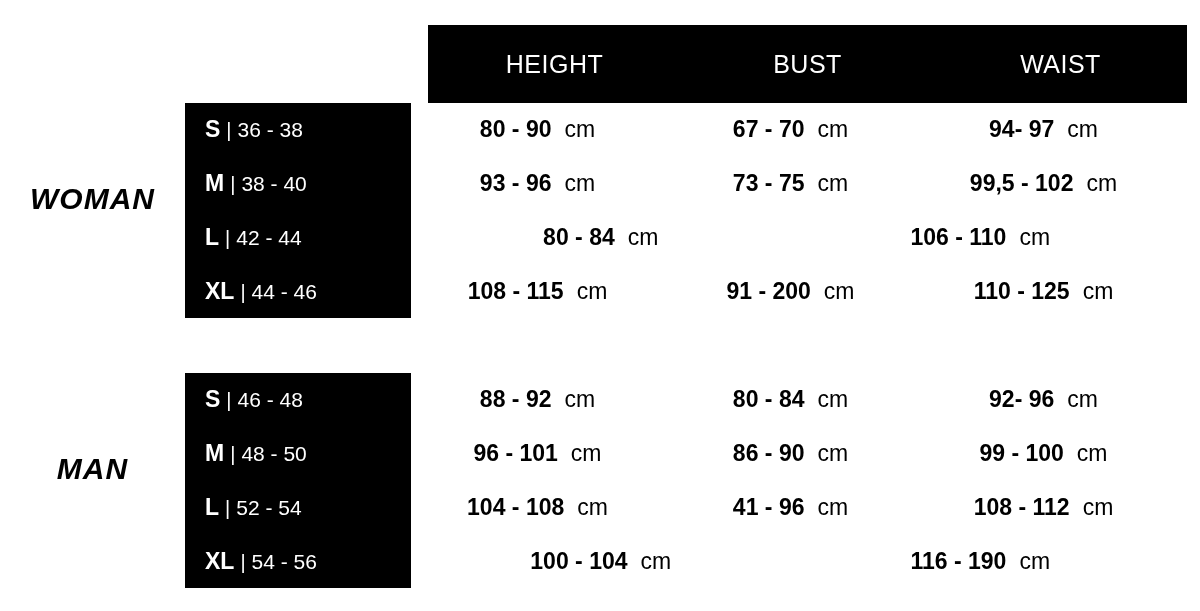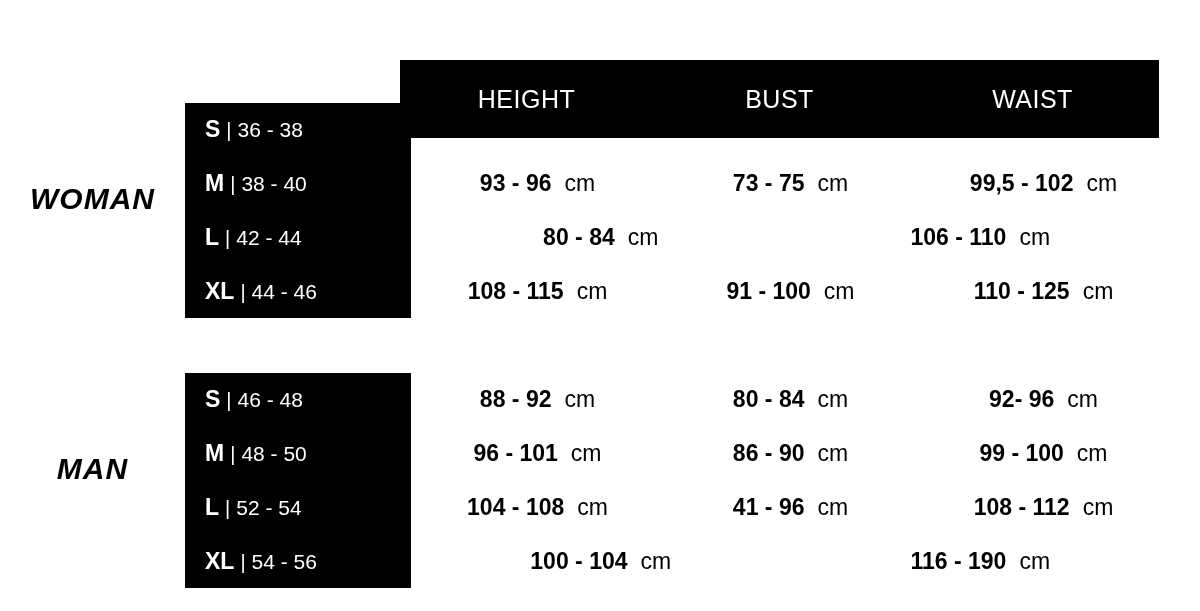--- a/index.html
+++ b/index.html
@@ -17,28 +17,27 @@
 
   .sheet {
     position: relative;
     width: 1200px;
     height: 611px;
   }
 
   
   .header-band {
     position: absolute;
-    left: 400px;
+    left: 428px;
     top: 25px;
     width: 759px;
     height: 78px;
     background: #000000;
     display: flex;
     align-items: center;
-    margin-top: 35px;
   }
   .header-cell {
     flex: 1 1 0;
     text-align: center;
     color: #ffffff;
     font-size: 25px;
     font-weight: 400;
     letter-spacing: 0.5px;
   }
 
@@ -192,21 +191,21 @@
       <div class="row">
         <div class="size-cell">
           <span class="sz">XL</span>
           <span class="sep">|</span>
           <span class="eu">44 - 46</span>
         </div>
         <div class="meas-cell">
           <span class="val">108 - 115</span><span class="unit">cm</span>
         </div>
         <div class="meas-cell">
-          <span class="val">91 - 100</span><span class="unit">cm</span>
+          <span class="val">91 - 200</span><span class="unit">cm</span>
         </div>
         <div class="meas-cell">
           <span class="val">110 - 125</span><span class="unit">cm</span>
         </div>
       </div>
 
     </div>
   </div>
 
   <div class="group man">

